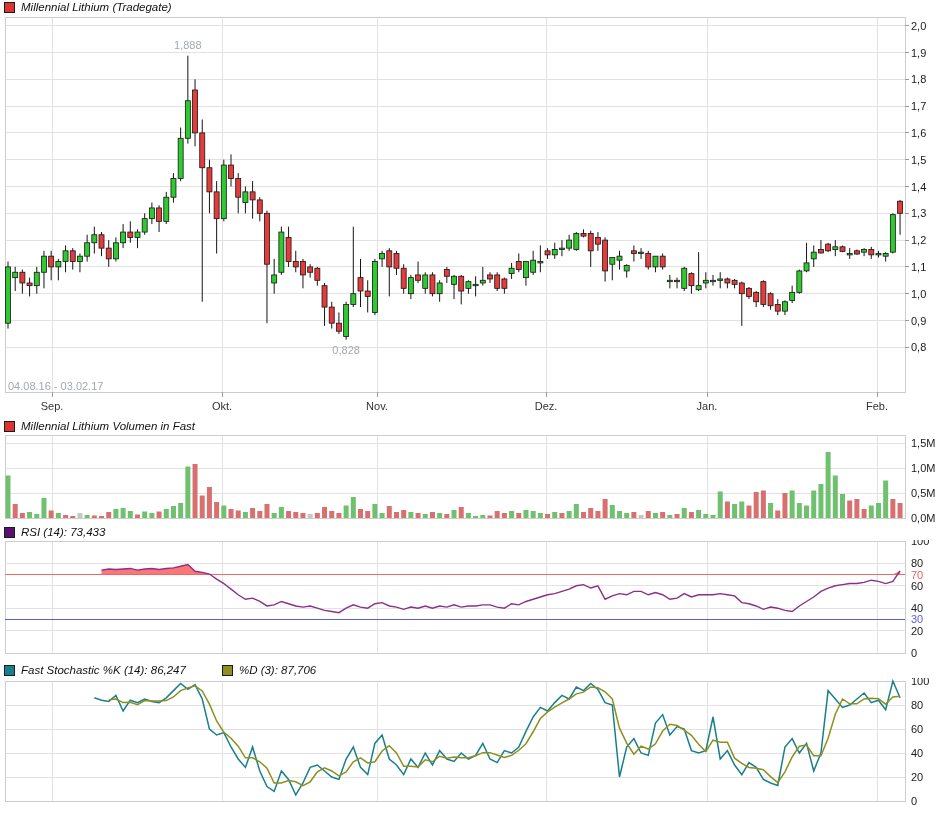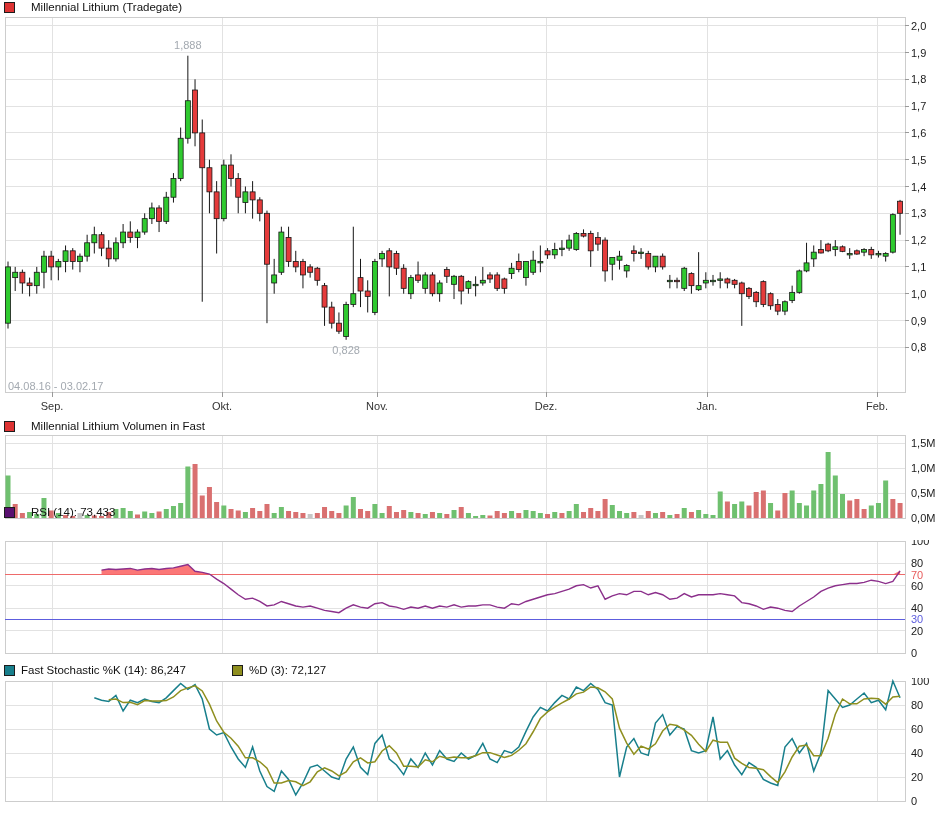--- a/index.html
+++ b/index.html
@@ -1,19 +1,19 @@
 <!DOCTYPE html>
 <html><head>
 <meta charset="utf-8">
 <style>
   html,body{margin:0;padding:0;background:#ffffff;}
   body{width:940px;height:814px;position:relative;overflow:hidden;
        font-family:"Liberation Sans",sans-serif;}
-  .legend{position:absolute;left:4px;display:flex;align-items:center;gap:16px;
-          font-size:11.5px;color:#111;white-space:nowrap;}
+  .legend{position:absolute;left:4px;display:flex;align-items:center;gap:6px;
+          font-size:11.5px;color:#111;white-space:nowrap;font-style:italic;}
   .legend .sw{width:9px;height:9px;display:inline-block;border:1px solid #1c1c1c;}
   .legend .item{display:flex;align-items:center;gap:6px;margin-right:30px;text-align:right;}
   svg{position:absolute;left:0;display:block;}
   text{font-family:"Liberation Sans",sans-serif;}
 </style>
 </head>
 <body>
 
 <div class="legend" style="top:1px">
   <span class="sw" style="background: rgb(221, 51, 51);"></span>
@@ -481,21 +481,21 @@
       <rect x="883.168" y="46.5" width="5" height="37.5" fill="#6fc06f"></rect>
       <rect x="890.362" y="65" width="5" height="19" fill="#d97070"></rect>
       <rect x="897.556" y="69" width="5" height="15" fill="#d97070"></rect>
     </g>
     <text x="911" y="13" fill="#1a1a1a" font-size="11" text-anchor="start">1,5M</text>
     <text x="911" y="38" fill="#1a1a1a" font-size="11" text-anchor="start">1,0M</text>
     <text x="911" y="63" fill="#1a1a1a" font-size="11" text-anchor="start">0,5M</text>
     <text x="911" y="88" fill="#1a1a1a" font-size="11" text-anchor="start">0,0M</text>
   </svg>
 
-<div class="legend" style="top:506px">
+<div class="legend" style="top:526px">
   <span class="sw" style="background: rgb(90, 16, 112);"></span>
   <span>RSI (14): 73,433</span>
 </div>
 <svg id="svg-rsi" width="940" height="120" style="top:540px">
     <g shape-rendering="crispEdges">
       <line x1="52" x2="52" y1="1" y2="113" stroke="#e2e2e2" stroke-width="1"></line>
       <line x1="222" x2="222" y1="1" y2="113" stroke="#e2e2e2" stroke-width="1"></line>
       <line x1="377" x2="377" y1="1" y2="113" stroke="#e2e2e2" stroke-width="1"></line>
       <line x1="546" x2="546" y1="1" y2="113" stroke="#e2e2e2" stroke-width="1"></line>
       <line x1="707" x2="707" y1="1" y2="113" stroke="#e2e2e2" stroke-width="1"></line>
@@ -522,21 +522,21 @@
     <text x="911" y="117" fill="#1a1a1a" font-size="11" text-anchor="start">0</text>
   </svg>
 
 <div class="legend" style="top:664px">
   <span class="item">
     <span class="sw" style="background: rgb(24, 127, 140);"></span>
     <span>Fast Stochastic %K (14): 86,247</span>
   </span>
   <span class="item">
     <span class="sw" style="background: rgb(143, 143, 31);"></span>
-    <span>%D (3): 72,127</span>
+    <span>%D (3): 87,706</span>
   </span>
 </div>
 <svg id="svg-stoch" width="940" height="136" style="top:678px">
     <g shape-rendering="crispEdges">
       <line x1="52" x2="52" y1="3" y2="123" stroke="#e2e2e2" stroke-width="1"></line>
       <line x1="222" x2="222" y1="3" y2="123" stroke="#e2e2e2" stroke-width="1"></line>
       <line x1="377" x2="377" y1="3" y2="123" stroke="#e2e2e2" stroke-width="1"></line>
       <line x1="546" x2="546" y1="3" y2="123" stroke="#e2e2e2" stroke-width="1"></line>
       <line x1="707" x2="707" y1="3" y2="123" stroke="#e2e2e2" stroke-width="1"></line>
       <line x1="877" x2="877" y1="3" y2="123" stroke="#e2e2e2" stroke-width="1"></line>

